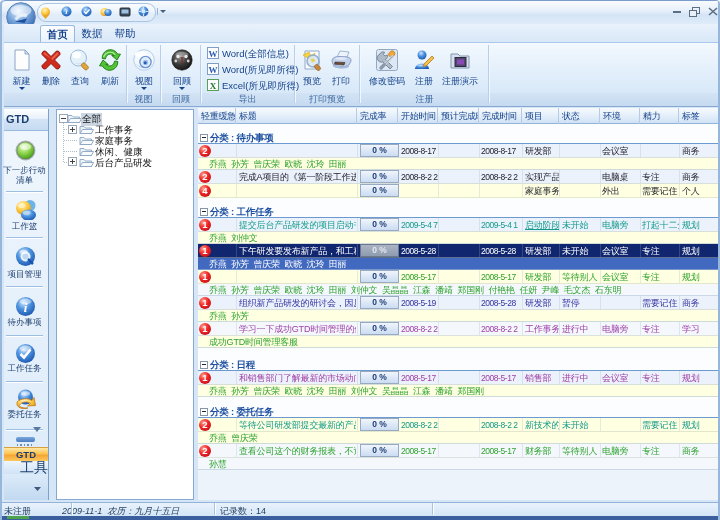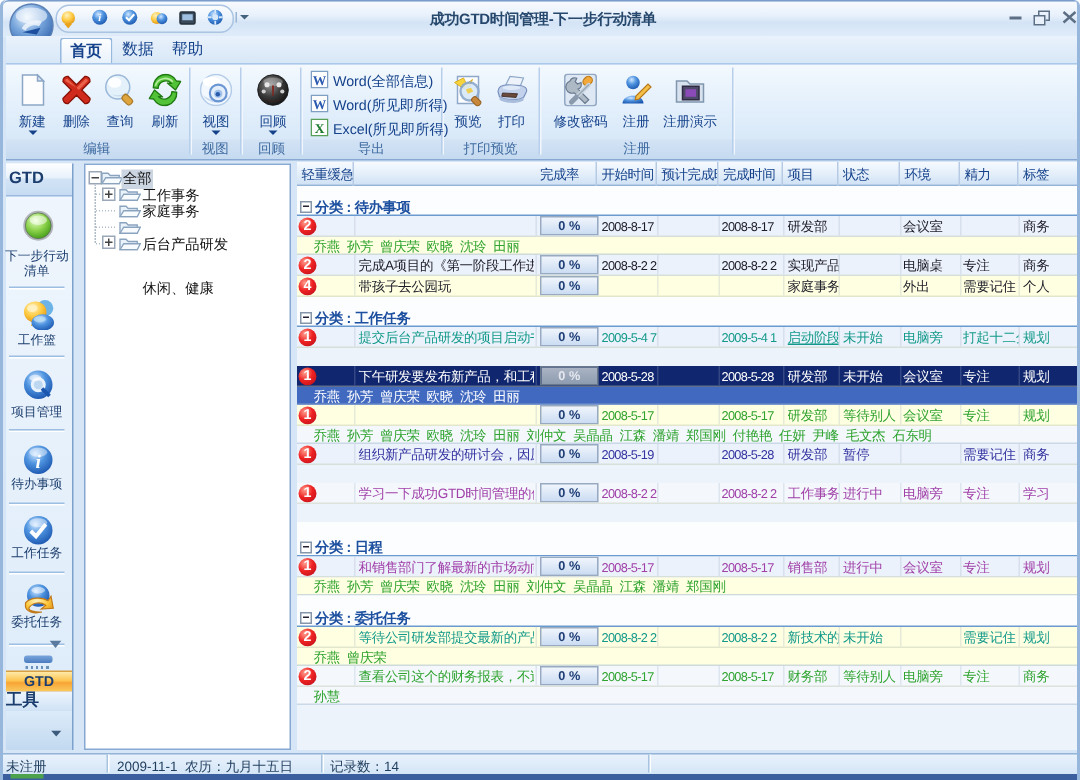--- a/index.html
+++ b/index.html
@@ -84,21 +84,20 @@
           <stop offset="0.5" stop-color="#ffc93e"></stop>
           <stop offset="1" stop-color="#d88a10"></stop>
 </radialGradient>
 <linearGradient id="blueglass" x1="0" y1="0" x2="0" y2="1">
  <stop offset="0" stop-color="#e8f3fe"></stop>
           <stop offset="1" stop-color="#9ec4ea"></stop>
 </linearGradient>
 </defs>
 </svg>
 <div id="titlebar"></div>
-<div id="title">成功GTD时间管理-下一步行动清单</div>
 <svg class="abs" style="left:4px;top:2px" width="30" height="30" viewBox="0 0 30 30">
       <circle cx="15" cy="15" r="14.3" fill="url(#officeorb)" stroke="#5a80b4" stroke-width="1"></circle>
       <ellipse cx="15" cy="8.5" rx="10.5" ry="5.5" fill="#ffffff" opacity="0.55"></ellipse>
       <path d="M8.5 17 C10.5 12,19 10,22 12.5 L20 15.5 C17 13.8,12.5 15.2,11 18.5 Z" fill="#eef5fc" opacity="0.85"></path>
       <path d="M9 19.5 L21 16.5 L18.5 21 Z" fill="#1e4f9e"></path>
     </svg>
 <div class="abs" style="left:35px;top:3px;width:117px;height:17px;border:1px solid #aac4e2;border-radius:9px;background:linear-gradient(rgba(255,255,255,0.55),rgba(235,244,252,0.3));"></div>
 <svg class="abs" style="left:38px;top:6px" width="12" height="13" viewBox="0 0 12 13">
       <circle cx="5.5" cy="6" r="4.5" fill="url(#yelorb)"></circle>
       <path d="M3 10 L8 10 L5.5 13 Z" fill="#e9a21a"></path>
@@ -131,21 +130,20 @@
 <div class="abs" style="left:687px;top:10px;width:6px;height:5px;border:1.2px solid #5d6f85;background:#e8f0fa;"></div>
 <svg class="abs" style="left:706px;top:7px" width="10" height="9">
       <path d="M1 1 L9 8 M9 1 L1 8" stroke="#5d6f85" stroke-width="1.6"></path>
     </svg>
 <div id="tabrow"></div>
 <div class="tab" style="left:38px;top:25px;width:33px;background:linear-gradient(#fdfeff,#f0f6fd 60%,#e6f0fa);border:1px solid #98b9de;border-bottom:none;border-radius:2.5px 2.5px 0 0;font-weight:bold;">首页</div>
 <div class="tab" style="left:73px;top:25px;width:34px;">数据</div>
 <div class="tab" style="left:106px;top:25px;width:34px;">帮助</div>
 <div id="ribbon"></div>
 <div id="glabels"></div>
-<div class="glabel" style="left:2px;width:121px;">编辑</div>
 <div class="glabel" style="left:126px;width:31px;">视图</div>
 <div class="glabel" style="left:160px;width:38px;">回顾</div>
 <div class="glabel" style="left:200px;width:91px;">导出</div>
 <div class="glabel" style="left:294px;width:62px;">打印预览</div>
 <div class="glabel" style="left:359px;width:127px;">注册</div>
 <div class="gsep" style="left:123.5px;"></div>
 <div class="gsep" style="left:157.5px;"></div>
 <div class="gsep" style="left:198px;"></div>
 <div class="gsep" style="left:291.5px;"></div>
 <div class="gsep" style="left:356.5px;"></div>
@@ -299,21 +297,21 @@
       <path d="M2 13 C5 9.5,13 8.5,17 11.5 L19 8.5 L20.5 16.5 L12.5 17 L15.5 14.5 C12 12,7 12.5,4.5 16 C3 18,9 19.5,13 19 C7 20.5,2.5 18.5,2 15.5 Z" fill="url(#yelorb)" stroke="#c07818" stroke-width="0.8"></path>
     </svg>
 <div class="navtext" style="top:410px;">委托任务</div>
 <div class="navsep" style="top:429px;"></div>
 <svg class="abs" style="left:31px;top:427px" width="9" height="6">
       <path d="M0 0 H8 L4 5 Z" fill="#5a7aa0"></path>
     </svg>
 <div class="abs" style="left:14px;top:437px;width:19px;height:5px;background:linear-gradient(#7aa6dc,#4a7cc0);border-radius:2px;"></div>
 <div class="abs" style="left:15px;top:444px;width:17px;height:1.5px;background:repeating-linear-gradient(90deg,#6a90bc 0 1.5px,transparent 1.5px 3.5px);"></div>
 <div class="abs" style="left:2px;top:447px;width:44px;height:13px;background:linear-gradient(#ffe9a8,#fdc34e 45%,#f7a535 55%,#fbc95e);border-top:1px solid #d8a040;border-bottom:1px solid #c89038;text-align:center;font-size:9.5px;font-weight:bold;color:#1c3e6e;line-height:13px;">GTD</div>
-<div class="abs" style="left:2px;top:461px;width:44px;height:13px;background:linear-gradient(#eef5fd,#cfe2f5);border-bottom:1px solid #a8c4e2;text-align:left;font-size:11px;font-weight:bold;color:#1c3e6e;line-height:13px;">工具</div>
+<div class="abs" style="left:2px;top:461px;width:44px;height:13px;background:linear-gradient(#eef5fd,#cfe2f5);border-bottom:1px solid #a8c4e2;text-align:right;font-size:14px;font-weight:normal;color:#1c3e6e;line-height:13px;">工具</div>
 <div class="abs" style="left:2px;top:474px;width:44px;height:26px;background:linear-gradient(#dcebf9,#c2d9f0);"></div>
 <svg class="abs" style="left:32px;top:487px" width="8" height="5">
       <path d="M0 0 H7 L3.5 4 Z" fill="#3c5a7c"></path>
     </svg>
 <div id="tree"></div>
 <div class="abs" style="left:61px;top:123px;width:1px;height:39px;background:repeating-linear-gradient(#b0bcc8 0 1px,transparent 1px 2px);"></div>
 <div class="abs" style="left:62px;top:129px;width:4px;height:1px;background:repeating-linear-gradient(90deg,#b0bcc8 0 1px,transparent 1px 2px);"></div>
 <div class="abs" style="left:62px;top:140px;width:14px;height:1px;background:repeating-linear-gradient(90deg,#b0bcc8 0 1px,transparent 1px 2px);"></div>
 <div class="abs" style="left:62px;top:151px;width:14px;height:1px;background:repeating-linear-gradient(90deg,#b0bcc8 0 1px,transparent 1px 2px);"></div>
 <div class="abs" style="left:62px;top:162px;width:4px;height:1px;background:repeating-linear-gradient(90deg,#b0bcc8 0 1px,transparent 1px 2px);"></div>
@@ -334,32 +332,33 @@
 <div class="trow" style="left:93px;top:124px;">工作事务</div>
 <svg class="abs" style="left:77px;top:134px" width="15" height="11" viewBox="0 0 15 11">
       <path d="M1 3.5 L5 3.5 L6.5 5 L12.5 5 L12.5 10.5 L1 10.5 Z" fill="#eaf2fa" stroke="#8aa4c0" stroke-width="0.9"></path>
       <path d="M1 10.5 L3.5 6.5 L14.5 6.5 L12.5 10.5 Z" fill="#f8fbfe" stroke="#8aa4c0" stroke-width="0.9"></path>
     </svg>
 <div class="trow" style="left:93px;top:135px;">家庭事务</div>
 <svg class="abs" style="left:77px;top:145px" width="15" height="11" viewBox="0 0 15 11">
       <path d="M1 3.5 L5 3.5 L6.5 5 L12.5 5 L12.5 10.5 L1 10.5 Z" fill="#eaf2fa" stroke="#8aa4c0" stroke-width="0.9"></path>
       <path d="M1 10.5 L3.5 6.5 L14.5 6.5 L12.5 10.5 Z" fill="#f8fbfe" stroke="#8aa4c0" stroke-width="0.9"></path>
     </svg>
-<div class="trow" style="left:93px;top:146px;margin-top:40px;">休闲、健康</div>
+<div class="trow" style="left:93px;top:146px;">休闲、健康</div>
 <div class="expbox" style="left:66px;top:157px;"></div>
     <div class="abs" style="left:68px;top:161px;width:5px;height:1px;background:#444;"></div>
     <div class="abs" style="left:70px;top:159px;width:1px;height:5px;background:#444;"></div>
 <svg class="abs" style="left:77px;top:156px" width="15" height="11" viewBox="0 0 15 11">
       <path d="M1 3.5 L5 3.5 L6.5 5 L12.5 5 L12.5 10.5 L1 10.5 Z" fill="#eaf2fa" stroke="#8aa4c0" stroke-width="0.9"></path>
       <path d="M1 10.5 L3.5 6.5 L14.5 6.5 L12.5 10.5 Z" fill="#f8fbfe" stroke="#8aa4c0" stroke-width="0.9"></path>
     </svg>
 <div class="trow" style="left:93px;top:157px;">后台产品研发</div>
 <div id="grid">
 <div id="ghead">
 <div class="hcell" style="left:0px;width:38px;">轻重缓急</div>
+<div class="hcell" style="left:38px;width:121px;">标题</div>
 <div class="hcell" style="left:159px;width:41px;">完成率</div>
 <div class="hcell" style="left:200px;width:40px;">开始时间</div>
 <div class="hcell" style="left:240px;width:41px;">预计完成时</div>
 <div class="hcell" style="left:281px;width:43px;">完成时间</div>
 <div class="hcell" style="left:324px;width:37px;">项目</div>
 <div class="hcell" style="left:361px;width:41px;">状态</div>
 <div class="hcell" style="left:402px;width:40px;">环境</div>
 <div class="hcell" style="left:442px;width:39px;">精力</div>
 <div class="hcell" style="left:481px;width:40px;">标签</div>
 </div>
@@ -416,21 +415,20 @@
 <div class="csep" style="left:159px;"></div>
 <div class="csep" style="left:200px;"></div>
 <div class="csep" style="left:240px;"></div>
 <div class="csep" style="left:281px;"></div>
 <div class="csep" style="left:324px;"></div>
 <div class="csep" style="left:361px;"></div>
 <div class="csep" style="left:402px;"></div>
 <div class="csep" style="left:442px;"></div>
 <div class="csep" style="left:481px;"></div>
 <div class="redball" style="top:1px;">4</div>
-<div class="gtext" style="left:41px;width:117px;line-height:14px;color:#1c1c28;">带孩子去公园玩</div>
 <div class="pbar" style="top:0px;">0 %</div>
 <div class="gtext" style="left:327px;width:34px;line-height:14px;color:#1c1c28;">家庭事务</div>
 <div class="gtext" style="left:404px;width:38px;line-height:14px;color:#1c1c28;">外出</div>
 <div class="gtext" style="left:444px;width:37px;line-height:14px;color:#1c1c28;">需要记住</div>
 <div class="gtext" style="left:484px;width:36px;line-height:14px;color:#1c1c28;">个人</div>
 </div>
 <div class="grow" style="top:90px;height:20px;background:#fbfdff;"></div>
 <div class="abs" style="left:2px;top:100px;width:8px;height:8px;background:#fff;border:1px solid #8696aa;box-sizing:border-box;"></div>
 <div class="abs" style="left:4px;top:103px;width:4px;height:1px;background:#223;"></div>
 <div class="grptext" style="left:12px;top:98px;">分类 : 工作任务</div>
@@ -449,20 +447,23 @@
 <div class="redball" style="top:1px;">1</div>
 <div class="gtext" style="left:41px;width:117px;line-height:14px;color:#12998a;">提交后台产品研发的项目启动书</div>
 <div class="pbar" style="top:0px;">0 %</div>
 <div class="gtext gdate" style="left:203px;width:38px;line-height:14px;color:#12998a;">2009-5-4 7</div>
 <div class="gtext gdate" style="left:283px;width:41px;line-height:14px;color:#12998a;">2009-5-4 1</div>
 <div class="gtext" style="left:327px;width:34px;line-height:14px;color:#12998a;text-decoration:underline;">启动阶段</div>
 <div class="gtext" style="left:364px;width:38px;line-height:14px;color:#12998a;">未开始</div>
 <div class="gtext" style="left:404px;width:38px;line-height:14px;color:#12998a;">电脑旁</div>
 <div class="gtext" style="left:444px;width:37px;line-height:14px;color:#12998a;">打起十二分</div>
 <div class="gtext" style="left:484px;width:36px;line-height:14px;color:#12998a;">规划</div>
+</div>
+<div class="grow" style="top:124px;height:12px;background:#ffffe1;border-bottom:1px solid rgba(168,190,214,0.55);">
+<div class="gtext" style="left:11px;width:505px;line-height:12px;color:#2fa32f;">乔燕&nbsp; 刘仲文</div>
 </div>
 <div class="grow" style="top:136px;height:14px;background:#10266e;border-bottom:1px solid rgba(190,200,180,0.45);">
 <div class="csep" style="left:38px;"></div>
 <div class="csep" style="left:159px;"></div>
 <div class="csep" style="left:200px;"></div>
 <div class="csep" style="left:240px;"></div>
 <div class="csep" style="left:281px;"></div>
 <div class="csep" style="left:324px;"></div>
 <div class="csep" style="left:361px;"></div>
 <div class="csep" style="left:402px;"></div>
@@ -520,20 +521,23 @@
 <div class="redball" style="top:1px;">1</div>
 <div class="gtext" style="left:41px;width:117px;line-height:14px;color:#3333a0;">组织新产品研发的研讨会，因原</div>
 <div class="pbar" style="top:0px;">0 %</div>
 <div class="gtext gdate" style="left:203px;width:38px;line-height:14px;color:#3333a0;">2008-5-19</div>
 <div class="gtext gdate" style="left:283px;width:41px;line-height:14px;color:#3333a0;">2008-5-28</div>
 <div class="gtext" style="left:327px;width:34px;line-height:14px;color:#3333a0;">研发部</div>
 <div class="gtext" style="left:364px;width:38px;line-height:14px;color:#3333a0;">暂停</div>
 <div class="gtext" style="left:444px;width:37px;line-height:14px;color:#3333a0;">需要记住</div>
 <div class="gtext" style="left:484px;width:36px;line-height:14px;color:#3333a0;">商务</div>
 </div>
+<div class="grow" style="top:202px;height:12px;background:#ffffe1;border-bottom:1px solid rgba(168,190,214,0.55);">
+<div class="gtext" style="left:11px;width:505px;line-height:12px;color:#2fa32f;">乔燕&nbsp; 孙芳</div>
+</div>
 <div class="grow" style="top:214px;height:14px;background:#f4f8fd;border-bottom:1px solid rgba(190,200,180,0.45);">
 <div class="csep" style="left:38px;"></div>
 <div class="csep" style="left:159px;"></div>
 <div class="csep" style="left:200px;"></div>
 <div class="csep" style="left:240px;"></div>
 <div class="csep" style="left:281px;"></div>
 <div class="csep" style="left:324px;"></div>
 <div class="csep" style="left:361px;"></div>
 <div class="csep" style="left:402px;"></div>
 <div class="csep" style="left:442px;"></div>
@@ -542,20 +546,23 @@
 <div class="gtext" style="left:41px;width:117px;line-height:14px;color:#a040a8;">学习一下成功GTD时间管理的使</div>
 <div class="pbar" style="top:0px;">0 %</div>
 <div class="gtext gdate" style="left:203px;width:38px;line-height:14px;color:#a040a8;">2008-8-2 2</div>
 <div class="gtext gdate" style="left:283px;width:41px;line-height:14px;color:#a040a8;">2008-8-2 2</div>
 <div class="gtext" style="left:327px;width:34px;line-height:14px;color:#a040a8;">工作事务</div>
 <div class="gtext" style="left:364px;width:38px;line-height:14px;color:#a040a8;">进行中</div>
 <div class="gtext" style="left:404px;width:38px;line-height:14px;color:#a040a8;">电脑旁</div>
 <div class="gtext" style="left:444px;width:37px;line-height:14px;color:#a040a8;">专注</div>
 <div class="gtext" style="left:484px;width:36px;line-height:14px;color:#a040a8;">学习</div>
 </div>
+<div class="grow" style="top:228px;height:12px;background:#ffffe1;border-bottom:1px solid rgba(168,190,214,0.55);">
+<div class="gtext" style="left:11px;width:505px;line-height:12px;color:#2fa32f;">成功GTD时间管理客服</div>
+</div>
 <div class="grow" style="top:240px;height:23px;background:#fbfdff;"></div>
 <div class="abs" style="left:2px;top:253px;width:8px;height:8px;background:#fff;border:1px solid #8696aa;box-sizing:border-box;"></div>
 <div class="abs" style="left:4px;top:256px;width:4px;height:1px;background:#223;"></div>
 <div class="grptext" style="left:12px;top:251px;">分类 : 日程</div>
 <div class="abs" style="left:0;top:262px;width:521px;height:1px;background:#6a9ad0;"></div>
 <div class="grow" style="top:263px;height:14px;background:#ecf2fb;border-bottom:1px solid rgba(190,200,180,0.45);">
 <div class="csep" style="left:38px;"></div>
 <div class="csep" style="left:159px;"></div>
 <div class="csep" style="left:200px;"></div>
 <div class="csep" style="left:240px;"></div>
@@ -629,20 +636,20 @@
 <div class="gtext" style="left:404px;width:38px;line-height:14px;color:#2fa32f;">电脑旁</div>
 <div class="gtext" style="left:444px;width:37px;line-height:14px;color:#2fa32f;">专注</div>
 <div class="gtext" style="left:484px;width:36px;line-height:14px;color:#2fa32f;">商务</div>
 </div>
 <div class="grow" style="top:350px;height:12px;background:#f4f8fd;border-bottom:1px solid rgba(168,190,214,0.55);">
 <div class="gtext" style="left:11px;width:505px;line-height:12px;color:#2fa32f;">孙慧</div>
 </div>
 </div>
 <div id="status">
 <span style="left:2px;">未注册</span>
-<span style="left:76px;">2009-11-1&nbsp; 农历：九月十五日</span>
+<span style="left:60px;font-style:italic;">2009-11-1&nbsp; 农历：九月十五日</span>
 <span style="left:218px;">记录数：14</span>
 </div>
 <div class="ssep" style="left:69px;top:503px;"></div>
 <div class="ssep" style="left:212px;top:503px;"></div>
 <div class="ssep" style="left:430px;top:503px;"></div>
 <div class="abs" style="left:0;top:516px;width:720px;height:4px;background:#3a5e9e;"></div>
 <div class="abs" style="left:5px;top:516px;width:22px;height:3px;background:#4da34d;"></div>
 </div>
 </body></html>

